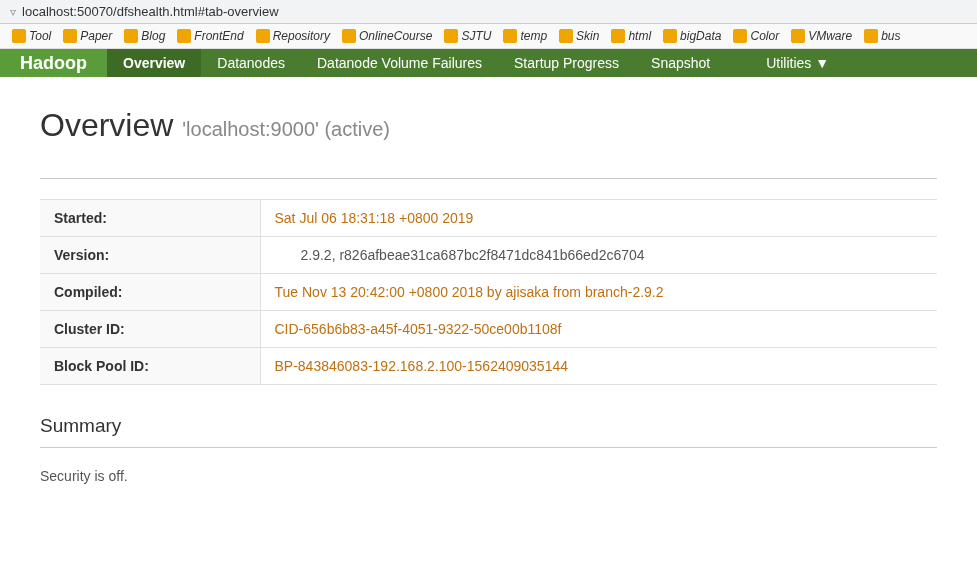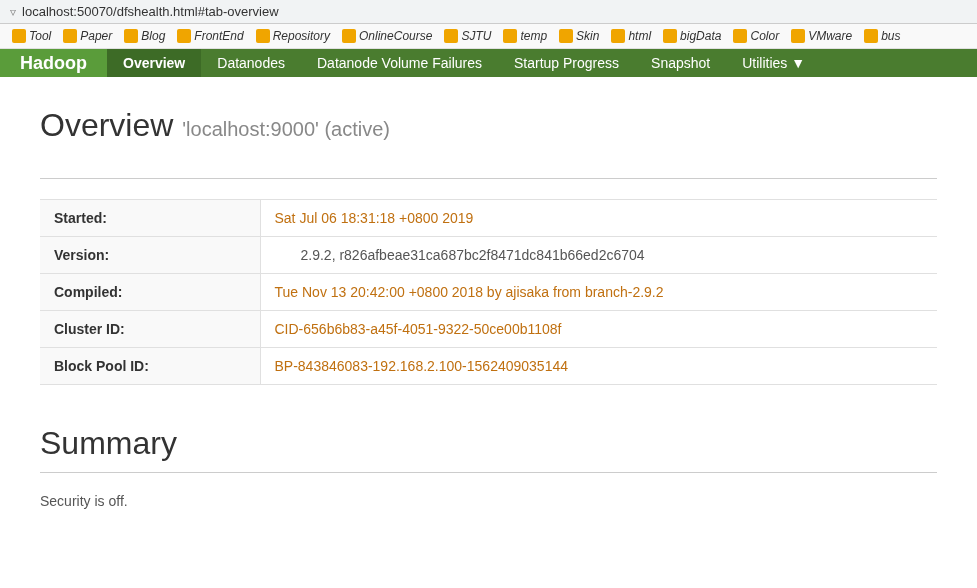--- a/index.html
+++ b/index.html
@@ -75,20 +75,21 @@
       display: flex;
       align-items: center;
       cursor: pointer;
       text-decoration: none;
     }
     .navbar-item.active { background: #3d6b26; font-weight: bold; }
     .navbar-item-dropdown {
       display: flex;
       align-items: flex-start;
       gap: 4px;
+      margin-left: 24px;
     }
 
     
     .content {
       padding: 30px 40px;
     }
 
     .page-title {
       font-size: 32px;
       font-weight: normal;
@@ -104,21 +105,21 @@
     .divider {
       border: none;
       border-top: 1px solid #ccc;
       margin: 10px 0 20px 0;
     }
 
     
     .info-table {
       width: 100%;
       border-collapse: collapse;
-      margin-bottom: 40px;
+      margin-bottom: 30px;
     }
     .info-table tr {
       border-bottom: 1px solid #e0e0e0;
     }
     .info-table tr:first-child {
       border-top: 1px solid #e0e0e0;
     }
     .info-table td {
       padding: 10px 14px;
       vertical-align: top;
@@ -131,21 +132,21 @@
     }
     .info-table td:last-child {
       color: #c07010;
     }
     .info-table td.plain {
       color: #555;
       padding-left: 40px;
     }
 
     .section-title {
-      font-size: 32px;
+      font-size: 19px;
       font-weight: normal;
       color: #333;
       margin-bottom: 10px;
     }
 
     .security-note {
       font-size: 14px;
       color: #555;
     }
 

